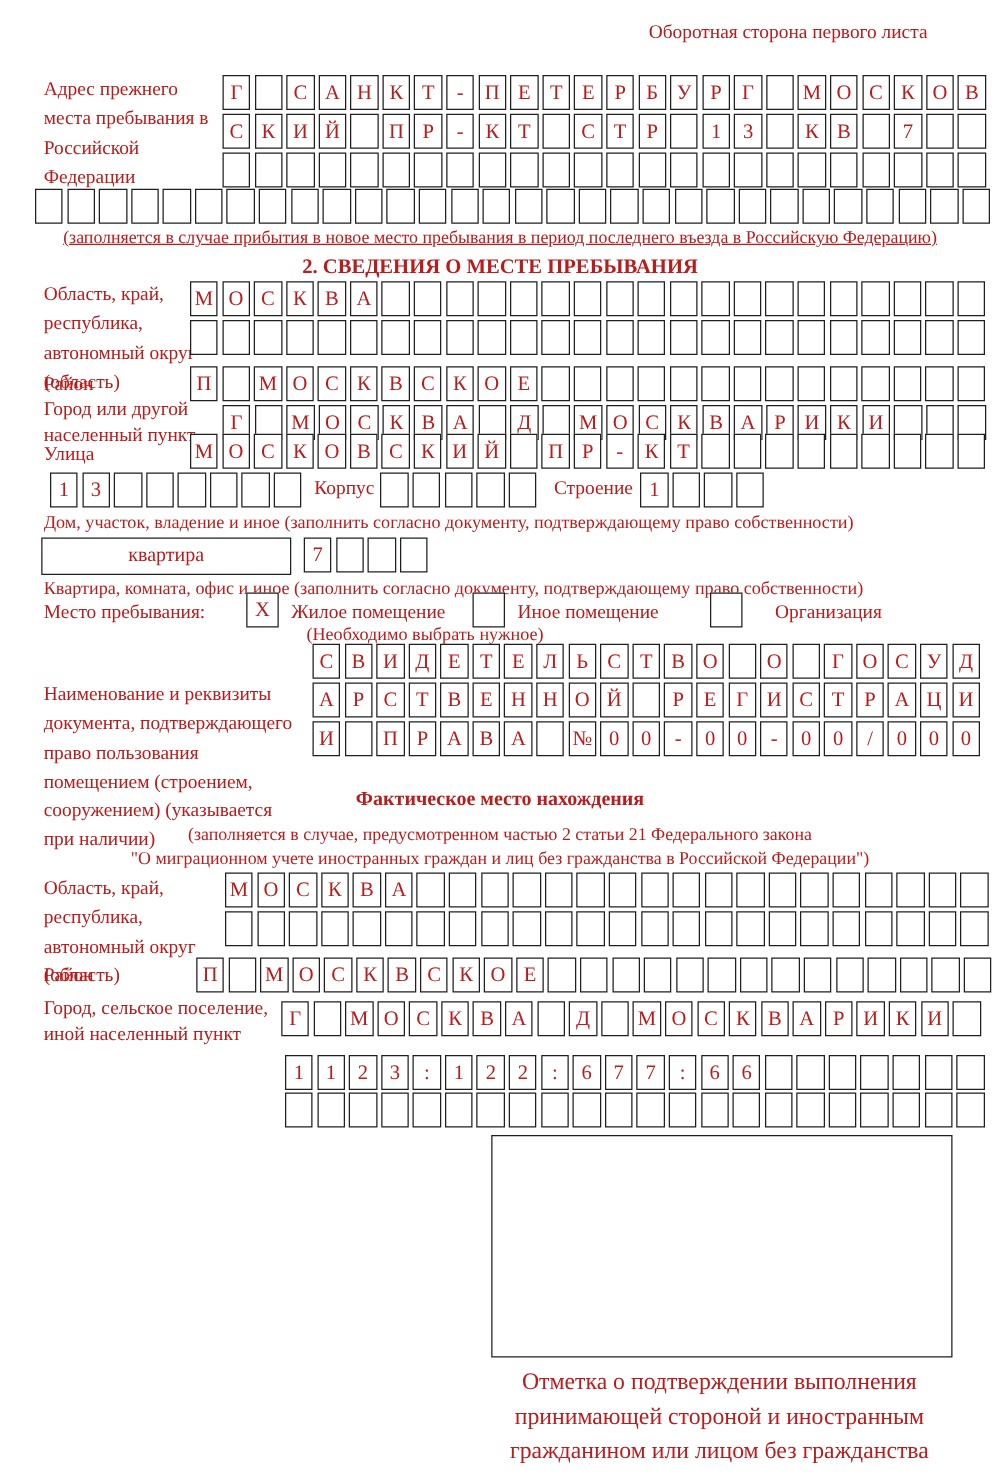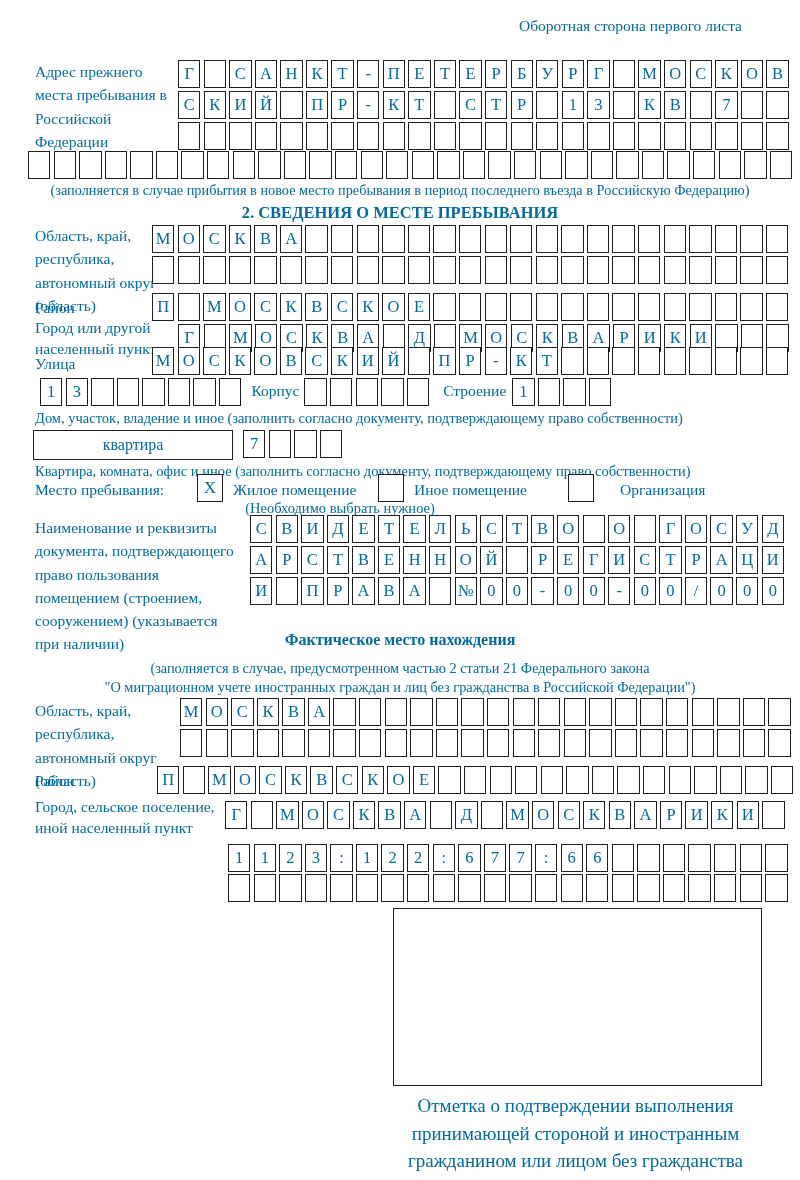--- a/index.html
+++ b/index.html
@@ -1,18 +1,18 @@
 <!DOCTYPE html>
 <html><head>
 <meta charset="utf-8">
 <style>
   html,body { margin:0; padding:0; background:#ffffff; }
   .page {
     position:relative; width:800px; height:1180px; background:#ffffff;
-    font-family:"Liberation Serif","DejaVu Serif",serif; color:#0369a1;
+    font-family:"Liberation Serif","DejaVu Serif",serif; color:#b91c1c;
     overflow:hidden;
   }
   .lbl { position:absolute; font-size:15.5px; line-height:1.5; }
   .caption { position:absolute; left:0; width:100%; text-align:center; font-size:14.3px; }
   .title { position:absolute; left:0; width:100%; text-align:center; font-size:16.5px; font-weight:bold; }
   .boxrow { position:absolute; display:flex; gap:3.2px; }
   .cells-inline { display:flex; gap:3.2px; }
   .cell {
     flex:none; width:22.4px; height:28px; box-sizing:border-box;
     border:1.6px solid #1f1f1f; display:flex; align-items:center; justify-content:center;
@@ -144,21 +144,21 @@
       <div class="cell"></div>
       <div class="cell"></div>
       <div class="cell"></div>
       <div class="cell"></div>
       <div class="cell"></div>
       <div class="cell"></div>
       <div class="cell"></div>
       <div class="cell"></div>
       <div class="cell"></div>
     </div>
-  <div class="caption" style="top:182px;">(заполняется в случае прибытия в новое место пребывания в период последнего въезда в Российскую Федерацию)</div>
+  <div class="caption" style="top:182px;text-decoration:underline;">(заполняется в случае прибытия в новое место пребывания в период последнего въезда в Российскую Федерацию)</div>
 
   <div class="title" style="top:203px;">2. СВЕДЕНИЯ О МЕСТЕ ПРЕБЫВАНИЯ</div>
 
   <div class="lbl" style="left:35px; top:224px; width:122px;">Область, край, республика, автономный округ (область)</div>
   <div class="boxrow" style="left:152px; top:225px;">
       <div class="cell">М</div>
       <div class="cell">О</div>
       <div class="cell">С</div>
       <div class="cell">К</div>
       <div class="cell">В</div>
@@ -339,21 +339,21 @@
 
   <div class="lbl" style="left:35px; top:478px;">Место пребывания:</div>
   <div class="checkbox" style="left:197px; top:474px;">X</div>
   <div class="lbl" style="left:233px; top:478px;">Жилое помещение</div>
   <div class="checkbox" style="left:378px; top:474px;"></div>
   <div class="lbl" style="left:414px; top:478px;">Иное помещение</div>
   <div class="checkbox" style="left:568px; top:474px;"></div>
   <div class="lbl" style="left:620px; top:478px;">Организация</div>
   <div class="caption" style="top:500px; width:680px; font-size:14.5px;">(Необходимо выбрать нужное)</div>
 
-  <div class="lbl" style="left:35px; top:516px; width:208px;">Наименование и реквизиты документа, подтверждающего право пользования помещением (строением, сооружением) (указывается при наличии)</div>
+  <div class="lbl" style="left:35px; top:544px; width:208px;">Наименование и реквизиты документа, подтверждающего право пользования помещением (строением, сооружением) (указывается при наличии)</div>
   <div class="boxrow" style="left:250px; top:515px;">
       <div class="cell">С</div>
       <div class="cell">В</div>
       <div class="cell">И</div>
       <div class="cell">Д</div>
       <div class="cell">Е</div>
       <div class="cell">Т</div>
       <div class="cell">Е</div>
       <div class="cell">Л</div>
       <div class="cell">Ь</div>

